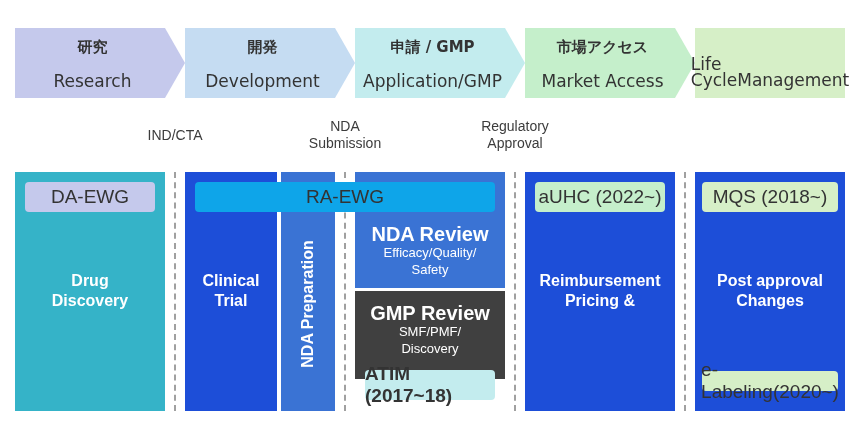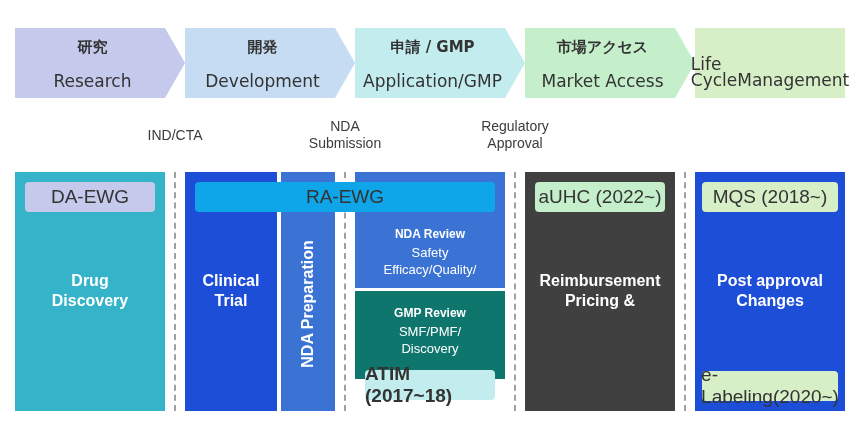--- a/index.html
+++ b/index.html
@@ -12,21 +12,21 @@
   .arrow .en { font-size: 17px; line-height: 16px; color: #333; margin-top: 17px; }
   .milestone { position: absolute; text-align: center; font-size: 14px; line-height: 17px; color: #3c3c3c;
                font-family: "Liberation Sans", sans-serif; }
   .col { position: absolute; top: 172px; height: 239px; color: #fff; }
   .coltext { position: absolute; left: 0; right: 0; text-align: center; font-weight: bold;
              font-size: 16px; line-height: 20px; color: #fff; font-family: "Liberation Sans", sans-serif; }
   .tag { position: absolute; border-radius: 4px; display: flex; align-items: center; justify-content: center;
          font-size: 19px; color: #333; font-family: Liberation Sans, sans-serif; }
   .dash { position: absolute; top: 172px; height: 239px; width: 0; border-left: 2px dashed #a0a0a0; }
   .sub { font-weight: normal; font-size: 13px; line-height: 17px; }
-  .title2 { font-size: 12px; line-height: 20px; font-weight: bold; }
+  .title2 { font-size: 20px; line-height: 20px; font-weight: bold; }
 </style>
 </head>
 <body>
 
 <svg class="abs" style="left:0;top:0" width="861" height="110">
   <polygon points="15,28 165,28 185,63 165,98 15,98" fill="#c5c9ec"></polygon>
   <polygon points="185,28 335,28 355,63 335,98 185,98" fill="#c5dcf2"></polygon>
   <polygon points="355,28 505,28 525,63 505,98 355,98" fill="#c3ecee"></polygon>
   <polygon points="525,28 675,28 695,63 675,98 525,98" fill="#c5efcb"></polygon>
   <polygon points="695,28 845,28 845,98 695,98" fill="#d6efc7"></polygon>
@@ -84,44 +84,44 @@
   </div>
 </div>
 
 <div class="col" style="left:281px;width:54px;background:#3a73d4">
   <div class="abs" style="left:27px;top:132px;transform:translate(-50%,-50%) rotate(-90deg);white-space:nowrap;font-weight:bold;font-size:16px;color:#fff;font-family:'Liberation Sans',sans-serif">NDA Preparation</div>
 </div>
 
 <div class="abs" style="left:355px;top:172px;width:150px;height:116px;background:#3a73d4">
   <div class="coltext" style="top:52px">
     <div class="title2">NDA Review</div>
+    <div class="sub">Efficacy/Quality/</div>
     <div class="sub">Safety</div>
-    <div class="sub">Efficacy/Quality/</div>
   </div>
 </div>
 
-<div class="abs" style="left:355px;top:291px;width:150px;height:88px;background:#0f766e">
+<div class="abs" style="left:355px;top:291px;width:150px;height:88px;background:#404040">
   <div class="coltext" style="top:12px">
     <div class="title2">GMP Review</div>
     <div class="sub">SMF/PMF/</div>
     <div class="sub">Discovery</div>
   </div>
   <div class="tag" style="left:10px;top:79px;width:130px;height:30px;background:#c3ecee;font-weight:bold">ATIM (2017~18)</div>
 </div>
 
 <div class="tag" style="left:195px;top:182px;width:300px;height:30px;background:#0ea5e9">RA-EWG</div>
 
-<div class="col" style="left:525px;width:150px;background:#404040">
+<div class="col" style="left:525px;width:150px;background:#1d4ed8">
   <div class="tag" style="left:10px;top:10px;width:130px;height:30px;background:#c5efcb">aUHC (2022~)</div>
   <div class="coltext" style="top:99px">
     <div>Reimbursement</div>
     <div>Pricing &amp;</div>
   </div>
 </div>
 
 <div class="col" style="left:695px;width:150px;background:#1d4ed8">
   <div class="tag" style="left:7px;top:10px;width:136px;height:30px;background:#d6efc7">MQS (2018~)</div>
   <div class="coltext" style="top:99px">
     <div>Post approval</div>
     <div>Changes</div>
   </div>
-  <div class="tag" style="left:7px;top:199px;width:136px;height:30px;background:#d6efc7">e-Labeling(2020~)</div>
+  <div class="tag" style="left:7px;top:199px;width:136px;height:20px;background:#d6efc7">e-Labeling(2020~)</div>
 </div>
 
 </body></html>

